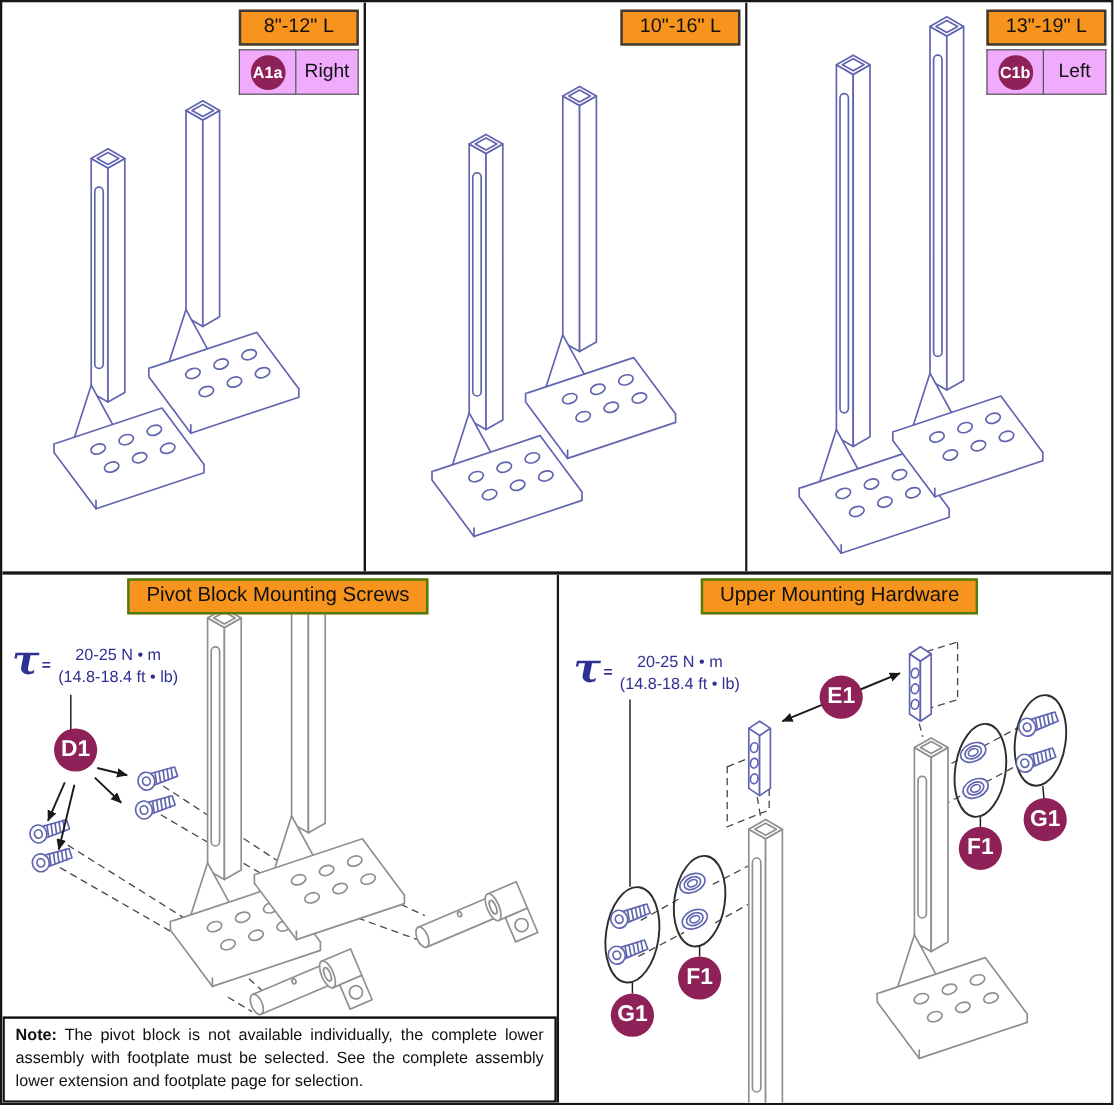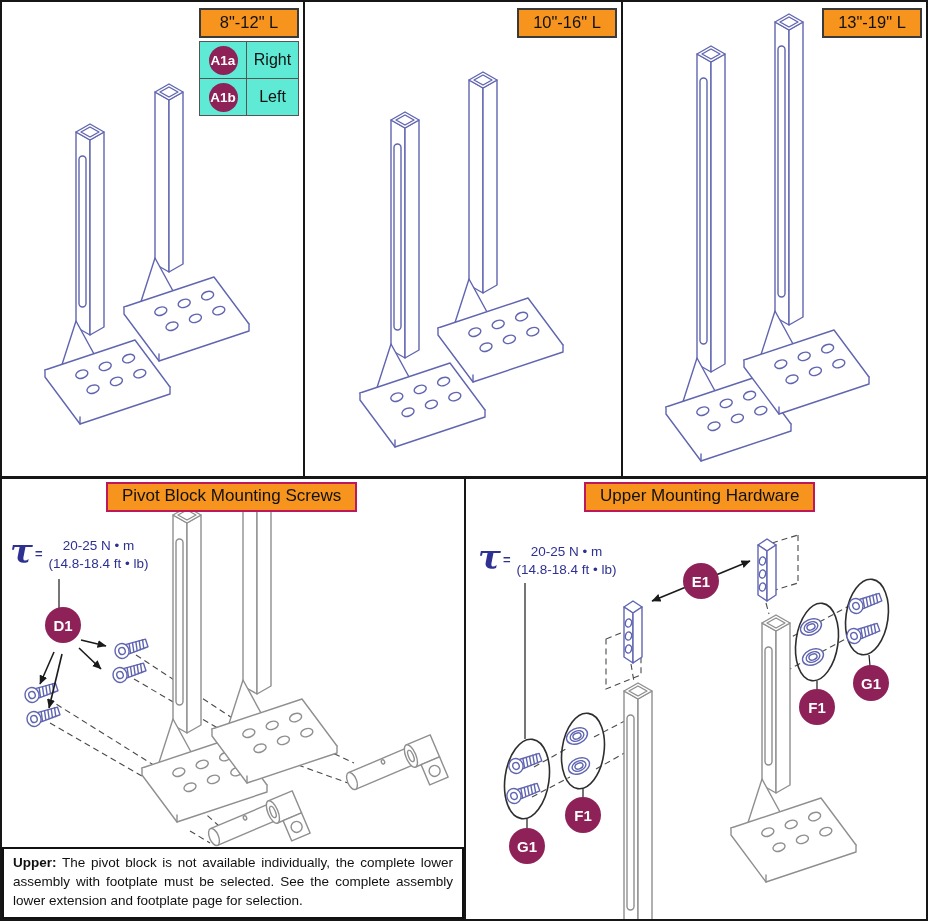--- a/index.html
+++ b/index.html
@@ -18,30 +18,30 @@
   .sB{stroke:#6065b0;fill:#fff;stroke-width:1.4;stroke-linejoin:round;stroke-linecap:round}
   .sG{stroke:#8f8f8f;fill:#fff;stroke-width:1.4;stroke-linejoin:round;stroke-linecap:round}
   .dash{stroke:#4a4a4a;fill:none;stroke-width:1.1;stroke-dasharray:6 4}
   .thin{stroke:#1a1a1a;stroke-width:1.2}
   .arr{stroke:#1a1a1a;stroke-width:1.6}
   .elB{stroke:#2e2e2e;fill:none;stroke-width:1.6}
 
   .size-block{position:absolute;top:6px;right:4px;width:100px;}
   .size-header{background:#F7941E;border:2px solid #3a3a3a;text-align:center;
     font-size:16.5px;color:#111;padding:3px 0 4px;box-sizing:border-box;}
-  .sec-header{position:absolute;background:#F7941E;border:2px solid #be185d;
+  .sec-header{position:absolute;background:#F7941E;border:2px solid #4d7c0f;
     font-size:17px;color:#111;padding:2px 14px 4px;white-space:nowrap;}
-  .callout-table{border-collapse:collapse;width:100%;margin-top:3px;background:#5eead4;}
+  .callout-table{border-collapse:collapse;width:100%;margin-top:3px;background:#f0abfc;}
   .callout-table td{border:1.5px solid #555;height:34px;text-align:center;vertical-align:middle;}
   .callout-table td.c1{width:44px;}
   .callout-table td.c2{font-size:16px;color:#111;}
   .badge{background:#8E2158;color:#fff;border-radius:50%;display:flex;align-items:center;
     justify-content:center;font-weight:bold;}
   .badge-sm{width:29px;height:29px;margin:0 auto;font-size:13.5px;}
-  .badge-abs{position:absolute;width:36px;height:36px;font-size:15px;}
+  .badge-abs{position:absolute;width:36px;height:36px;font-size:19px;}
   .b-d1{left:43px;top:128px;}
   .b-e1{left:217px;top:84px;}
   .b-f1-low{left:99px;top:318px;}
   .b-g1-low{left:43px;top:349px;}
   .b-f1-up{left:333px;top:210px;}
   .b-g1-up{left:387px;top:186px;}
 
   .torque{position:absolute;display:flex;color:#2E3192;align-items:flex-start;}
   .tq-d{left:8px;top:56px;}
   .tq-e{left:12px;top:62px;}
@@ -99,26 +99,20 @@
       <div class="size-block">
         <div class="size-header">8"-12" L</div>
         <table class="callout-table">
           <tbody>
               <tr>
                 <td class="c1">
                   <span class="badge badge-sm">A1a</span>
                 </td>
               <td class="c2">Right</td>
               </tr>
-          <tr>
-                <td class="c1">
-                  <span class="badge badge-sm">A1b</span>
-                </td>
-              <td class="c2">Left</td>
-              </tr>
         </tbody>
           </table>
       </div>
     </section>
 
     <section class="panel p-b">
       <svg id="svgB" class="draw">
           <g>
             <path d="M86,118 L100,126 L100,356 L86,348 Z" class="sB"></path>
             <path d="M100,126 L114,118 L114,348 L100,356 Z" class="sB"></path>
@@ -196,20 +190,26 @@
             <ellipse cx="204.60000000000002" cy="346.56" rx="6.2" ry="4" transform="rotate(-18 204.60000000000002 346.56)" class="sB"></ellipse>
             <ellipse cx="169" cy="377.2" rx="6.2" ry="4" transform="rotate(-18 169 377.2)" class="sB"></ellipse>
             <ellipse cx="192.4" cy="369.4" rx="6.2" ry="4" transform="rotate(-18 192.4 369.4)" class="sB"></ellipse>
             <ellipse cx="215.8" cy="361.59999999999997" rx="6.2" ry="4" transform="rotate(-18 215.8 361.59999999999997)" class="sB"></ellipse>
           </g>
         </svg>
       <div class="size-block">
         <div class="size-header">13"-19" L</div>
         <table class="callout-table">
           <tbody>
+          <tr>
+                <td class="c1">
+                  <span class="badge badge-sm">C1b</span>
+                </td>
+              <td class="c2">Left</td>
+              </tr>
         </tbody>
           </table>
       </div>
     </section>
   </div>
 
   <div class="bottom-row">
 
     <section class="panel p-d">
       <svg id="svgD" class="draw">
@@ -333,21 +333,21 @@
       <div class="torque tq-d">
         <span class="tau">τ</span>
           <span class="eq">=</span>
         <span class="tcol">
           <span>20-25 N • m</span>
           <span>(14.8-18.4 ft • lb)</span>
         </span>
       </div>
       <div class="badge badge-abs b-d1">D1</div>
       <div class="note">
-        <b>Upper:</b><span> The pivot block is not available individually, the complete lower assembly with footplate must be selected. See the complete assembly lower extension and footplate page for selection.</span>
+        <b>Note:</b><span> The pivot block is not available individually, the complete lower assembly with footplate must be selected. See the complete assembly lower extension and footplate page for selection.</span>
       </div>
     </section>
 
     <section class="panel p-e">
       <svg id="svgE" class="draw">
           <defs>
             <marker id="ahE" markerWidth="11" markerHeight="9" refX="8.5" refY="4" orient="auto" markerUnits="userSpaceOnUse">
               <path d="M0,0 L9,4 L0,8 Z" fill="#1a1a1a"></path>
             </marker>
           </defs>

